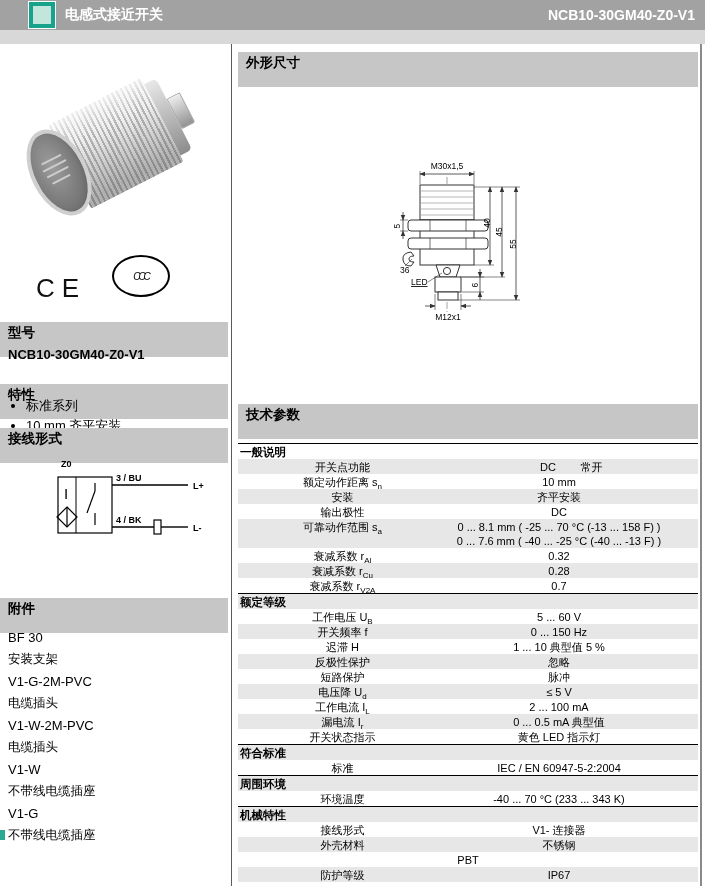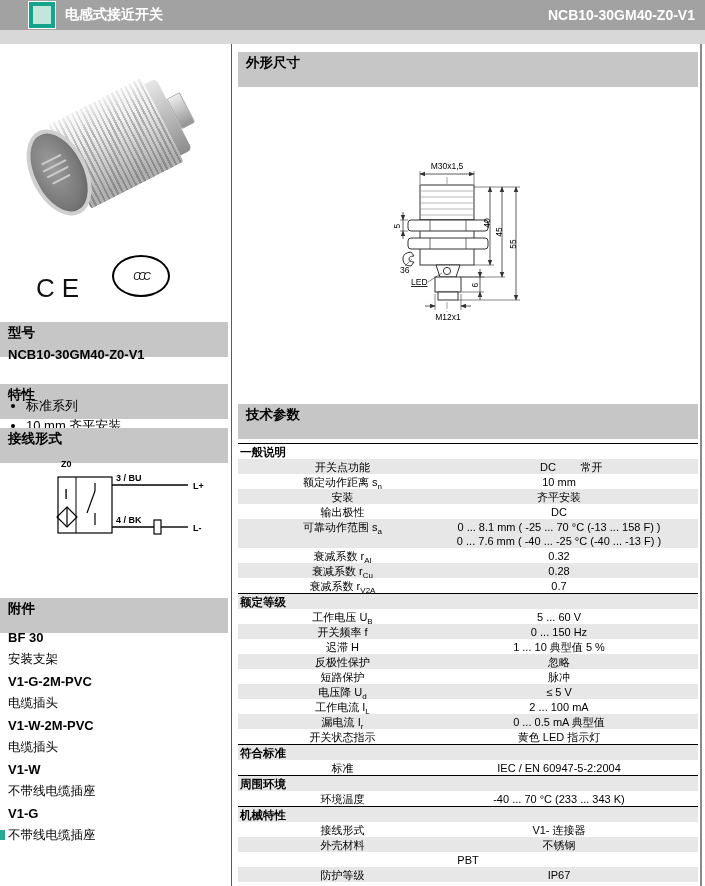--- a/index.html
+++ b/index.html
@@ -54,21 +54,21 @@
 
   .model-value { position:absolute; left:8px; top:347px; font-weight:bold; font-size:13px; }
 
   .features { position:absolute; left:10px; top:396px; width:210px; }
   .features ul { list-style:disc; margin-left:16px; }
   .features li { font-size:13px; line-height:20px; }
 
   .wiring-svg { position:absolute; left:28px; top:455px; }
 
   .accessories { position:absolute; left:8px; top:624px; width:215px; }
-  .acc-model { font-weight:bold; font-size:13px; line-height:17px; margin-top:5px; }
+  .acc-model { font-weight:normal; font-size:13px; line-height:17px; margin-top:5px; }
   .acc-desc { font-size:12.5px; line-height:17px; margin-top:5px; }
 
   .footer-mark { position:absolute; left:0; top:830px; width:5px; height:10px; background:#2aa891; }
 
   
   .secbar.dim { top:52px; }
   .secbar.tech { top:404px; }
   .dim-svg { position:absolute; left:378px; top:160px; }
 
   .spec-table { position:absolute; left:238px; top:443px; width:460px; font-size:11px; }

